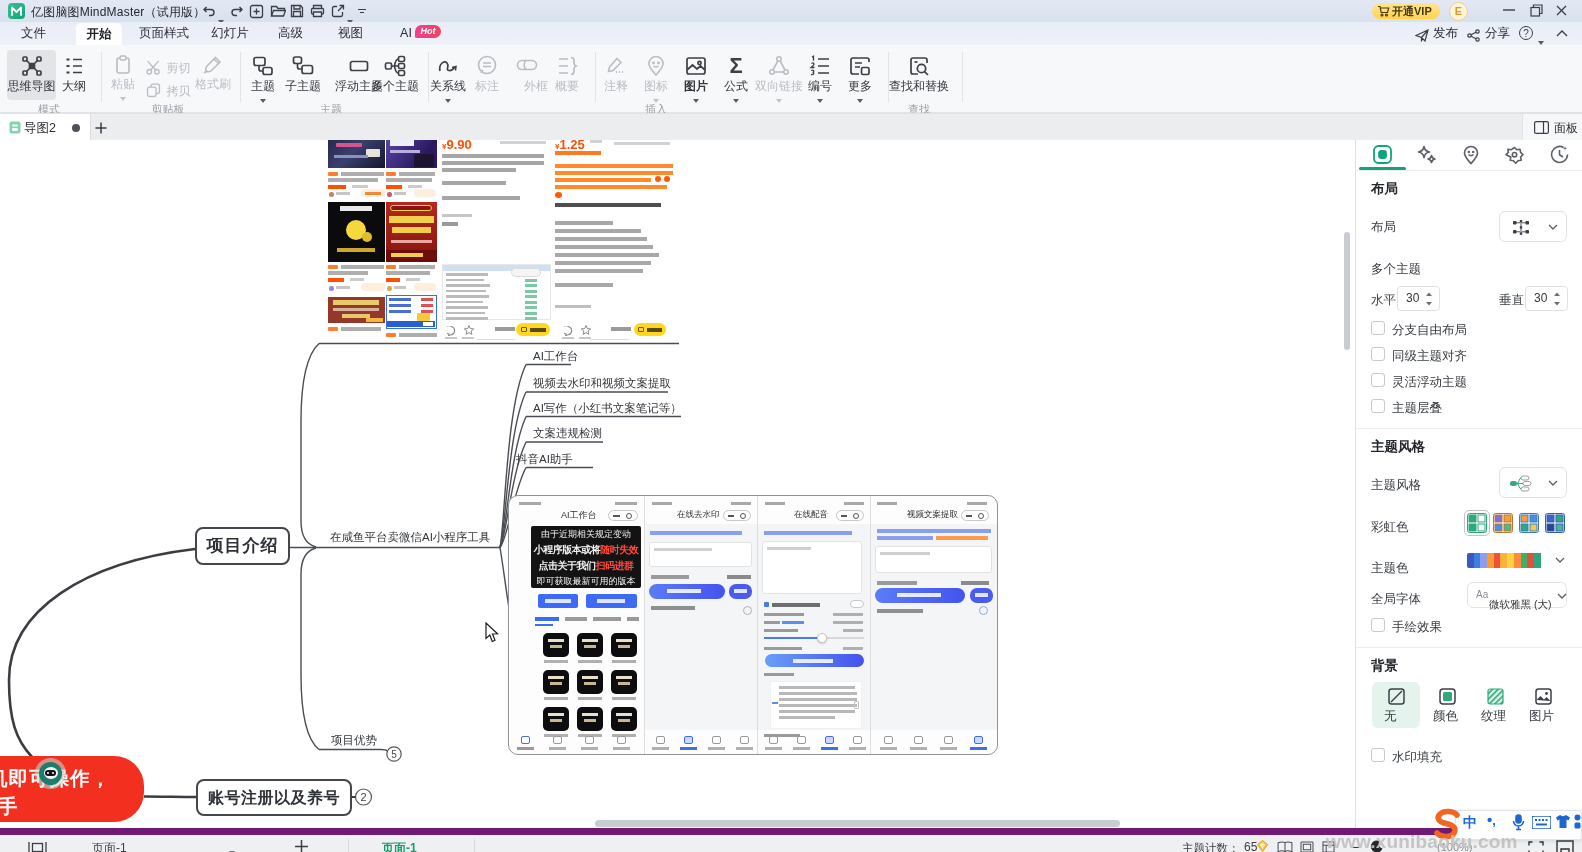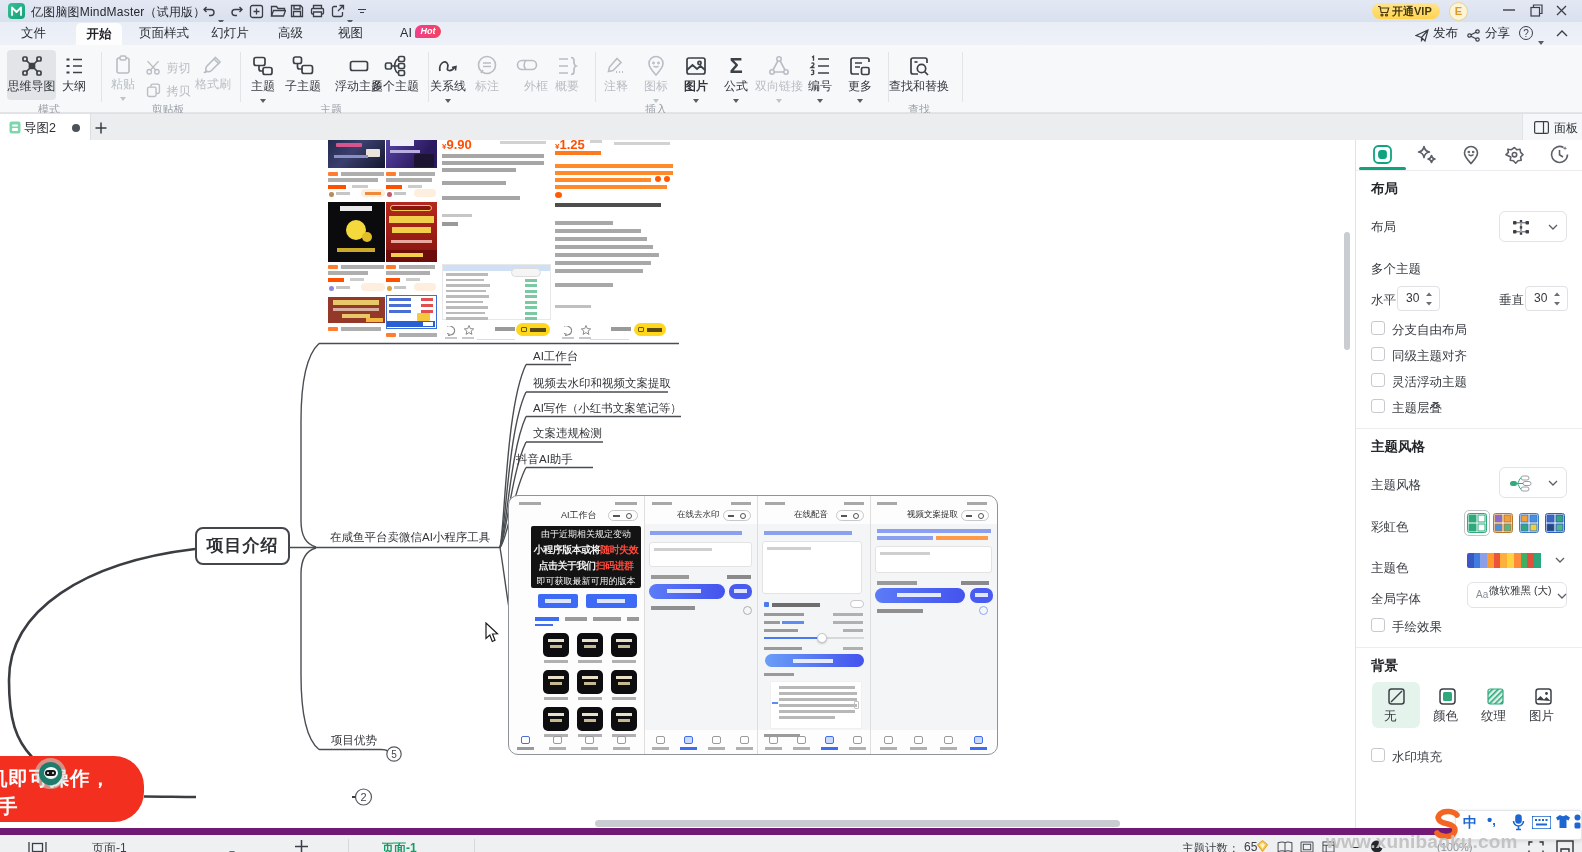--- a/index.html
+++ b/index.html
@@ -463,20 +463,21 @@
   </svg>
 
   <div class="mmtext" style="left:330px;top:390px;">在咸鱼平台卖微信AI小程序工具</div>
   <div class="mmtext" style="left:533px;top:208.5px;">AI工作台</div>
   <div class="mmtext" style="left:533px;top:236px;">视频去水印和视频文案提取</div>
   <div class="mmtext" style="left:533px;top:260.5px;">AI写作（小红书文案笔记等）</div>
   <div class="mmtext" style="left:533px;top:286px;">文案违规检测</div>
   <div class="mmtext" style="left:516px;top:311.5px;">抖音AI助手</div>
   <div class="mmtext" style="left:331px;top:592.5px;">项目优势</div>
   <div class="mmbox" style="left:195px;top:387px;width:95px;height:38px;font-size:17px;line-height:34px;letter-spacing:1px;">项目介绍</div>
+  <div class="mmbox" style="left:196px;top:639px;width:156px;height:37px;font-size:16px;line-height:33px;letter-spacing:0.5px;">账号注册以及养号</div>
 
   <div class="abs" style="left:-30px;top:616px;width:174px;height:66px;background:#f33020;border-radius:0 30px 30px 0;overflow:hidden;">
     <div class="abs" style="left:18px;top:9px;font-size:19.5px;font-weight:bold;color:#fff;letter-spacing:1px;white-space:nowrap;">机即可操作，</div>
     <div class="abs" style="left:28px;top:37px;font-size:19.5px;font-weight:bold;color:#fff;">手</div>
   </div>
 
   <div class="abs" style="left:35px;top:618px;width:31px;height:31px;border-radius:50%;background:rgba(190,224,216,0.55);"></div>
   <div class="abs" style="left:39px;top:622px;width:23px;height:23px;border-radius:50%;background:#1f7b6c;"></div>
   <div class="abs" style="left:43.5px;top:627px;width:14px;height:12px;border-radius:50%;background:#f2fbf8;"></div>
   <div class="abs" style="left:45px;top:629.5px;width:11px;height:6.5px;border-radius:3px;background:#14141a;"></div>
@@ -976,21 +977,21 @@
       <div style="float:left;width:6.7px;height:15px;background:#3faf62;"></div>
       <div style="float:left;width:6.7px;height:15px;background:#e34f3f;"></div>
       <div style="float:left;width:6.7px;height:15px;background:#2aa87c;"></div>
   </div>
   <svg class="abs" style="left:199px;top:417px;" width="10" height="6" viewBox="0 0 10 6">
       <path d="M1 1 L5 5 L9 1" stroke="#5c6066" stroke-width="1.3" fill="none"></path>
     </svg>
   <div class="p-lbl" style="top:451px;">全局字体</div>
   <div class="p-drop" style="left:111px;top:442px;width:100px;height:26px;">
     <div class="abs" style="left:8px;top:6px;font-size:10px;color:#8a8e94;">Aa</div>
-    <div class="abs" style="left:21px;top:1px;font-size:10.5px;color:#33363a;white-space:nowrap;text-align:center;">微软雅黑 (大)</div>
+    <div class="abs" style="left:21px;top:15px;font-size:10.5px;color:#33363a;white-space:nowrap;text-align:center;">微软雅黑 (大)</div>
     <svg class="abs" style="left:89px;top:10px;" width="10" height="6" viewBox="0 0 10 6">
         <path d="M1 1 L5 5 L9 1" stroke="#5c6066" stroke-width="1.3" fill="none"></path>
       </svg>
   </div>
   <div class="p-check" style="left:15px;top:478px;"></div>
     <div class="p-lbl" style="left:36px;top:479px;">手绘效果</div>
   <div class="p-div" style="top:507px;"></div>
 
   <div class="p-head" style="top:517px;">背景</div>
   <div class="abs" style="left:16px;top:542px;width:48px;height:46px;background:#e4f4ec;border-radius:6px;"></div>

